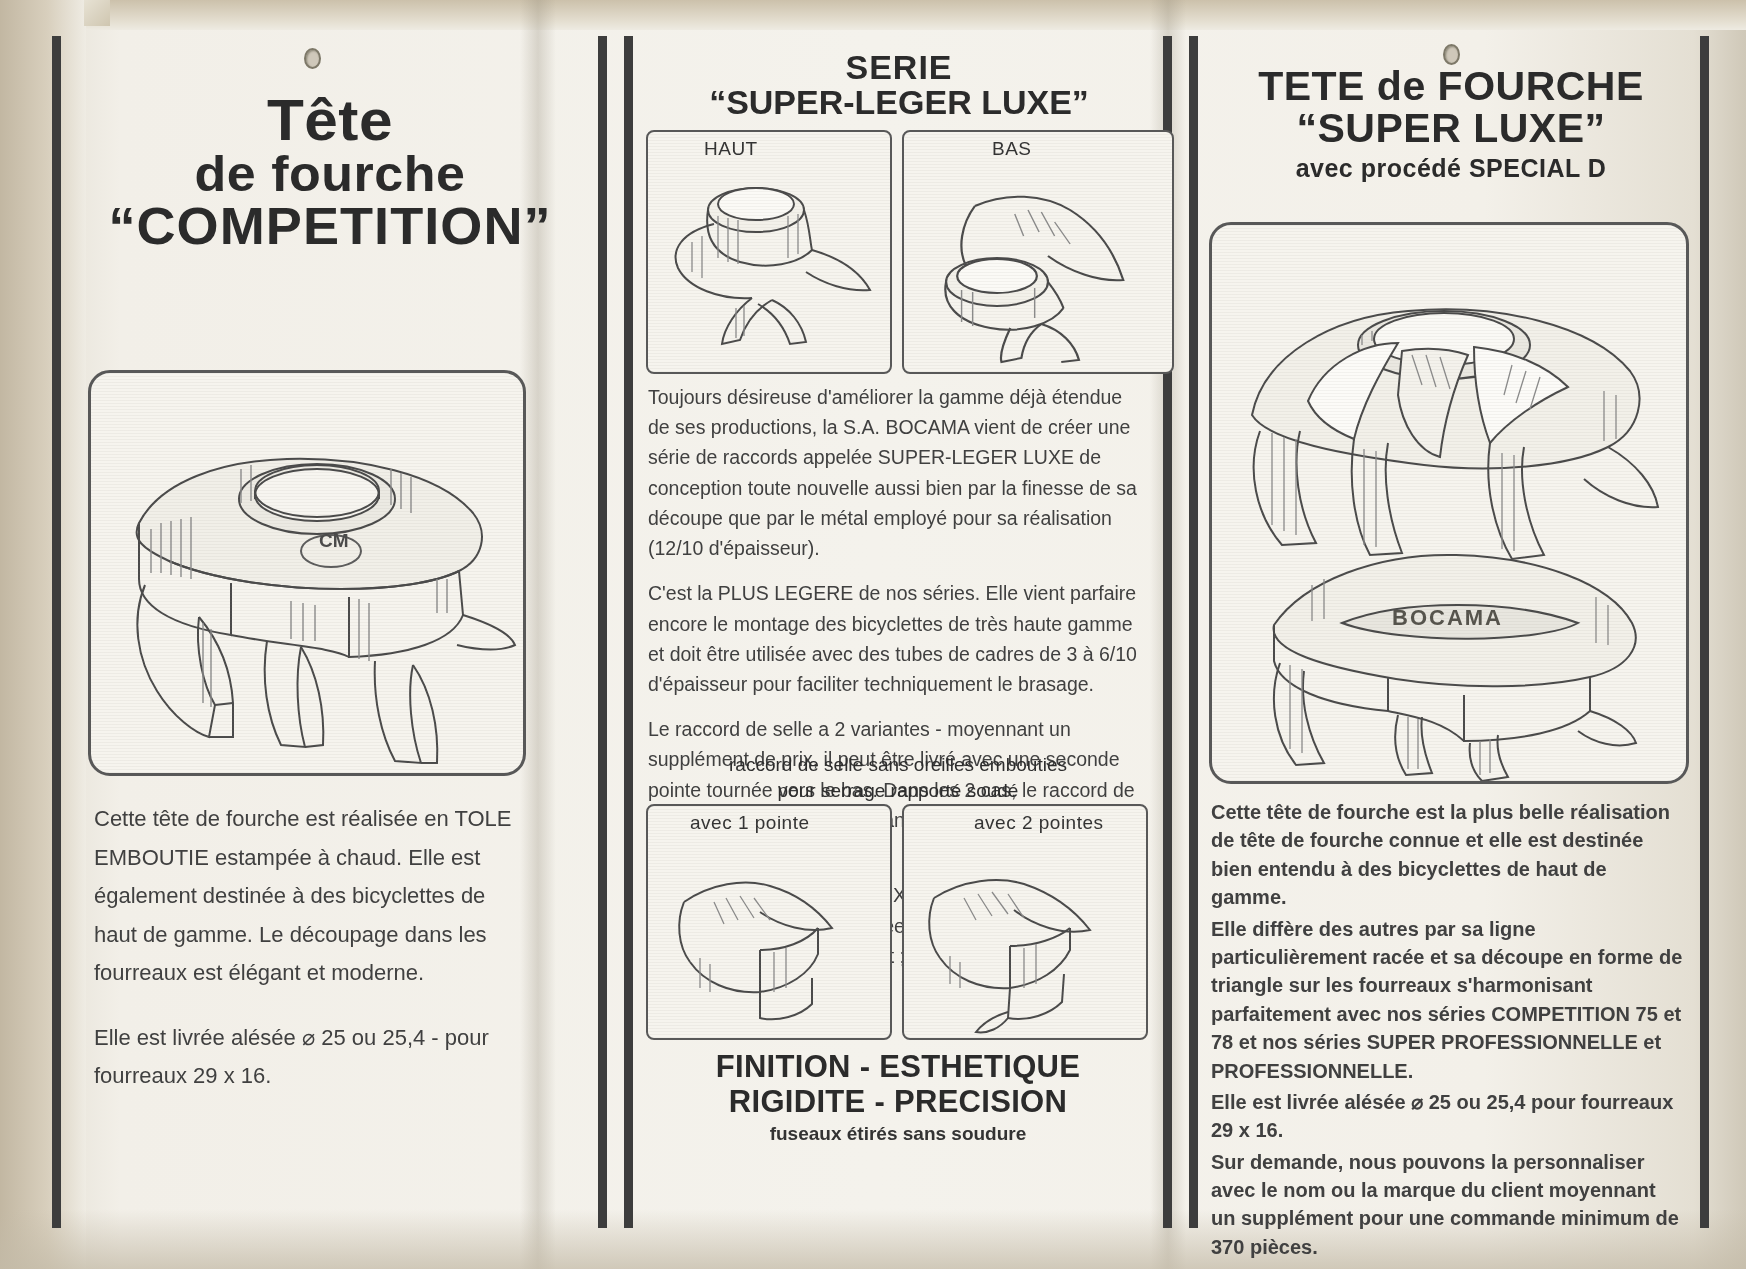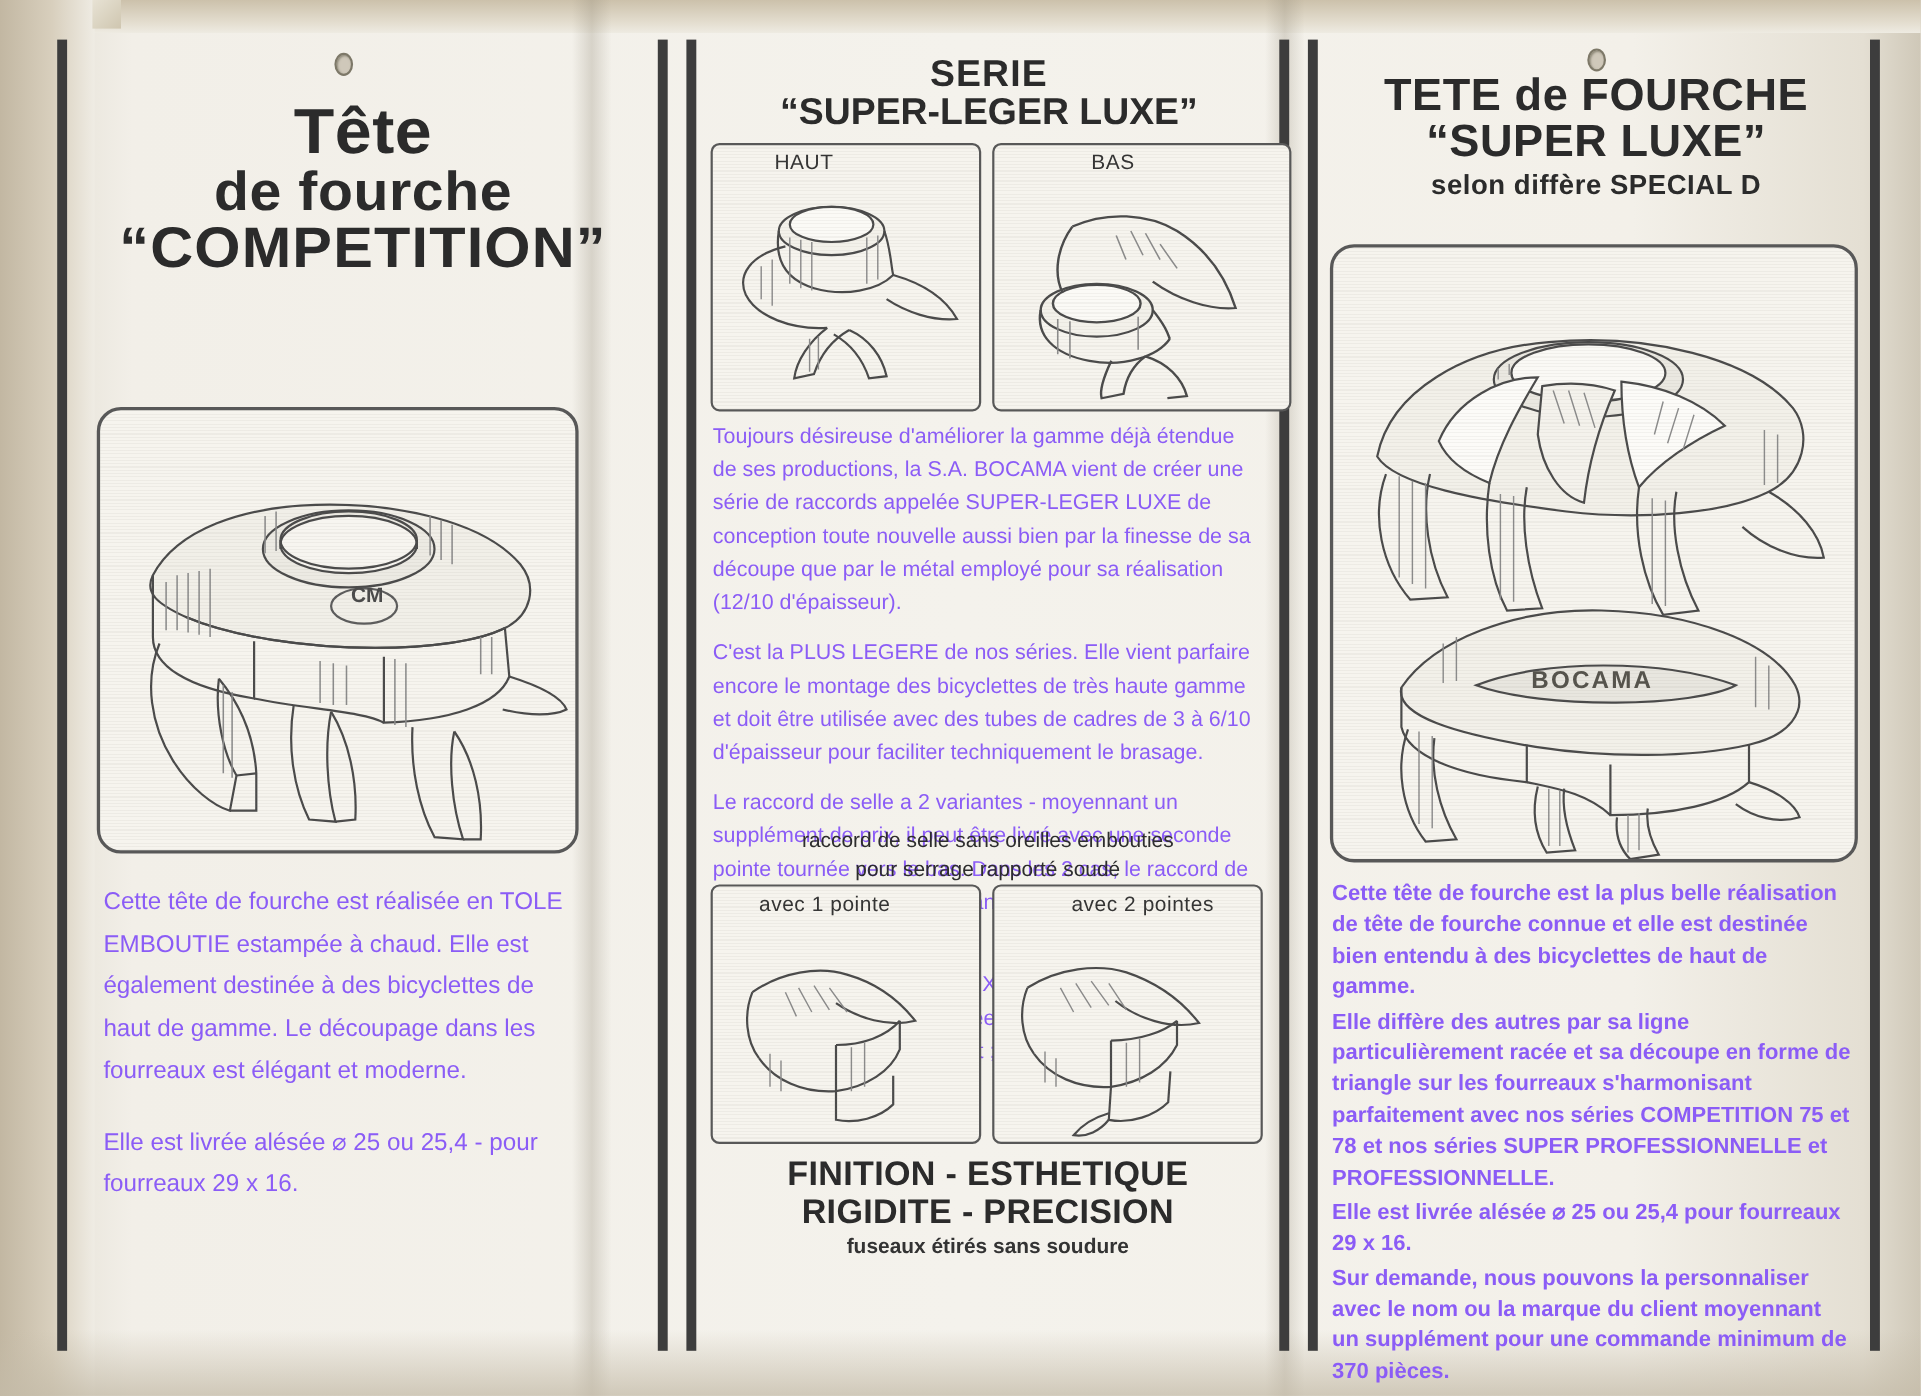--- a/index.html
+++ b/index.html
@@ -93,21 +93,21 @@
     position: absolute;
     top: 6px;
     font-size: 19px;
     color: #333;
     letter-spacing: 0.5px;
   }
   
   .body-text {
     font-size: 20.5px;
     line-height: 1.52;
-    color: #8b5cf6;
+    color: #404040;
     text-align: left;
   }
   .body-text p { margin: 0 0 13px 0; }
   .p2-body { font-size: 19.5px; line-height: 1.55; }
   .p2-body p { margin: 0 0 15px 0; }
   .p3-body { font-size: 20px; line-height: 1.42; font-weight: bold; }
   .p3-body p { margin: 0 0 3px 0; }
   .p1-body { font-size: 22px; line-height: 1.75; }
   .p1-body p { margin: 0 0 26px 0; }
 
@@ -355,21 +355,21 @@
       <div class="slogan">RIGIDITE - PRECISION</div>
       <div class="slogan-sub">fuseaux étirés sans soudure</div>
     </div>
   </div>
 
   <div class="panel" style="left:1205px; top:62px; width:492px; height:1170px;">
 
     <div class="h-main" style="margin-top:4px;">
       <div class="p3-title-1">TETE de FOURCHE</div>
       <div class="p3-title-2">“SUPER LUXE”</div>
-      <div class="p3-title-3" style="margin-top:6px;">selon diffère SPECIAL D</div>
+      <div class="p3-title-3" style="margin-top:6px;">avec procédé SPECIAL D</div>
     </div>
 
     <div class="frame" style="left:4px; top:160px; width:474px; height:556px;">
       <div class="art">
         <svg viewBox="0 0 474 556" preserveAspectRatio="none">
           <g fill="none" stroke="#4a4a4a" stroke-width="2">
 
             <path d="M40 190 C52 130 120 92 196 86 C286 78 380 100 418 146 C436 170 428 206 396 222
                      C356 242 280 248 212 240 C132 230 56 216 40 190 Z" fill="#f2f0e9"></path>
             <ellipse cx="232" cy="120" rx="86" ry="34" fill="#eae8e1"></ellipse>

